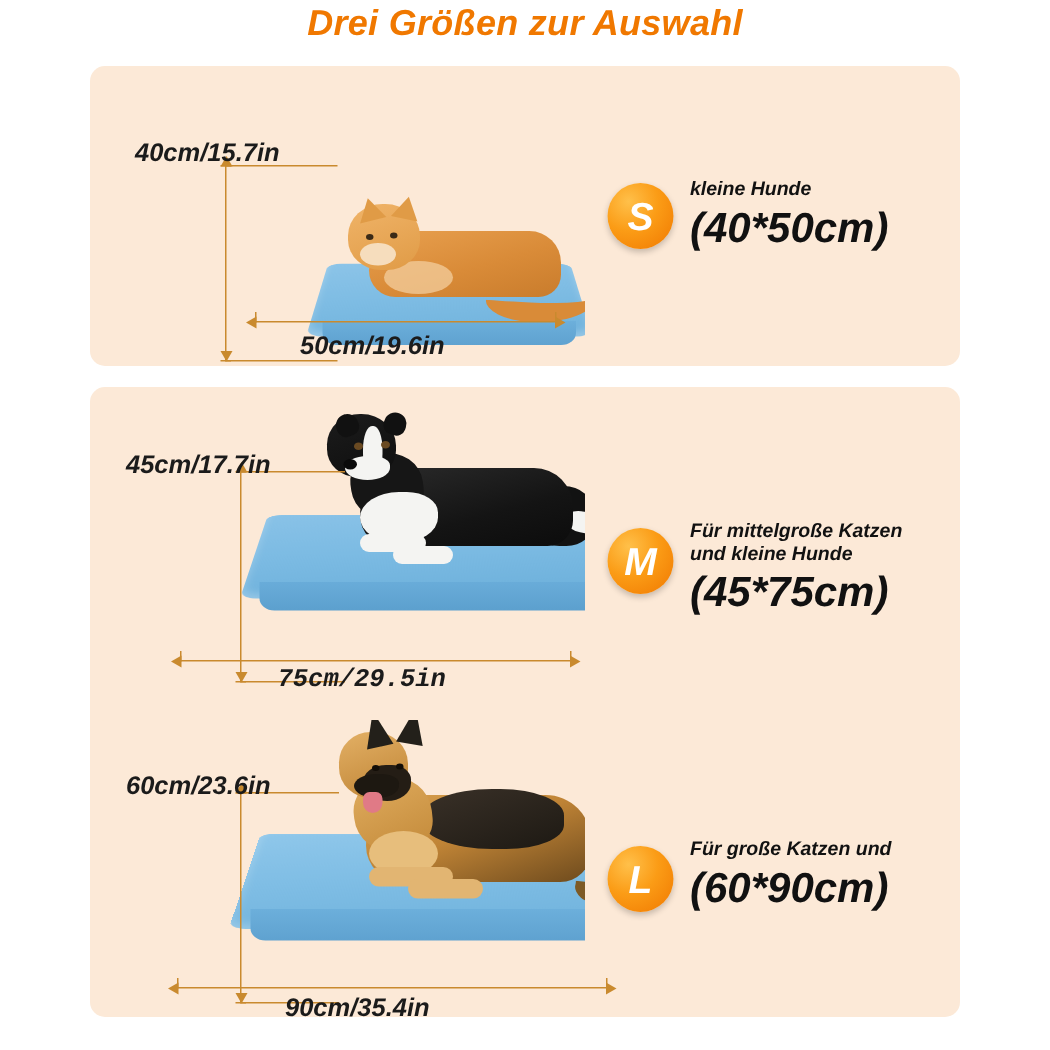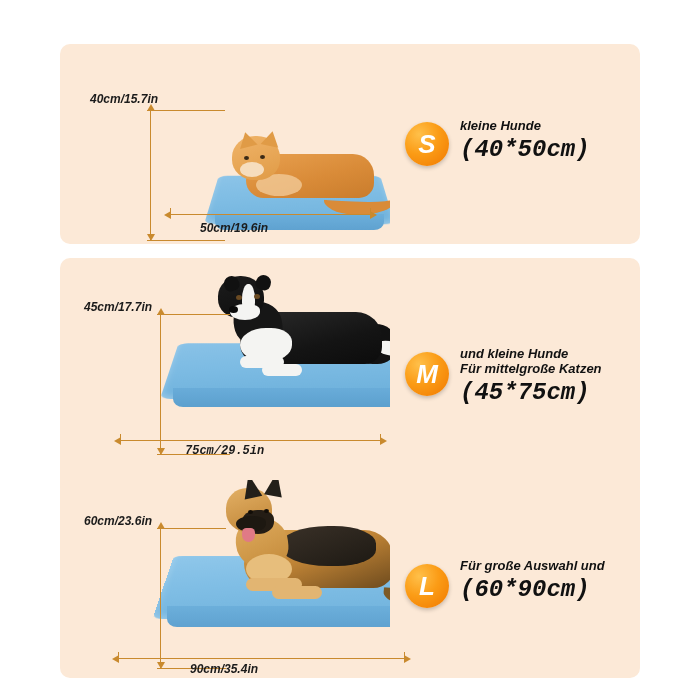--- a/index.html
+++ b/index.html
@@ -370,21 +370,21 @@
     left: 174px; top: 86px;
     width: 54px; height: 22px;
     border-bottom: 14px solid #7d5a26;
     border-radius: 0 0 70% 30%;
     transform: rotate(6deg);
   }
 
   
   .dim-label {
     position: absolute;
-    font-size: 12px;
+    font-size: 17px;
     font-weight: bold;
     font-style: italic;
     color: #1b1b1b;
     white-space: nowrap;
   }
   .dim-line {
     position: absolute;
     background: #C98A2E;
   }
   .dim-line.h { height: 1px; }
@@ -441,32 +441,32 @@
     font-style: italic;
     color: #111111;
   }
   .desc .line {
     font-size: 13px;
     font-weight: bold;
     line-height: 15px;
     white-space: nowrap;
   }
   .desc .size {
-    font-size: 24px;
+    font-size: 28px;
     font-weight: bold;
     margin-top: 3px;
     white-space: nowrap;
-    font-family: Liberation Mono, monospace;
   }
 </style>
 </head>
 <body>
 
 <div id="page">
 
+  <div class="title">Drei Größen zur Auswahl</div>
 
   <div class="panel" id="panel-s">
 
     <div class="stage">
       <div class="mat" id="mat-s">
         <div class="top"></div>
         <div class="side"></div>
       </div>
 
       <div class="animal" id="cat">
@@ -545,22 +545,22 @@
 
     <div class="dim-line h" style="left:60px; top:182px; width:260px;"></div>
     <div class="arrow left" style="left:54px; top:179px;"></div>
     <div class="arrow right" style="left:320px; top:179px;"></div>
     <div class="tick v" style="left:60px; top:176px;"></div>
     <div class="tick v" style="left:320px; top:176px;"></div>
     <div class="dim-label" style="left:125px; top:186px;font-family:Liberation Mono, monospace;">75cm/29.5in</div>
 
     <div class="badge" style="left:345px; top:94px;">M</div>
     <div class="desc" style="left:400px; top:88px;">
+      <div class="line">Für mittelgroße Katzen</div>
       <div class="line">und kleine Hunde</div>
-      <div class="line">Für mittelgroße Katzen</div>
       <div class="size">(45*75cm)</div>
     </div>
   </div>
 
   <div class="panel" id="panel-l">
 
     <div class="stage">
       <div class="mat" id="mat-l" style="top:56px;">
         <div class="top"></div>
         <div class="side"></div>
@@ -597,18 +597,18 @@
 
     <div class="dim-line h" style="left:58px; top:178px; width:286px;"></div>
     <div class="arrow left" style="left:52px; top:175px;"></div>
     <div class="arrow right" style="left:344px; top:175px;"></div>
     <div class="tick v" style="left:58px; top:172px;"></div>
     <div class="tick v" style="left:344px; top:172px;"></div>
     <div class="dim-label" style="left:130px; top:182px;">90cm/35.4in</div>
 
     <div class="badge" style="left:345px; top:84px;">L</div>
     <div class="desc" style="left:400px; top:78px;">
-      <div class="line">Für große Auswahl und</div>
+      <div class="line">Für große Katzen und</div>
       <div class="size">(60*90cm)</div>
     </div>
   </div>
 
 </div>
 
 </body></html>

